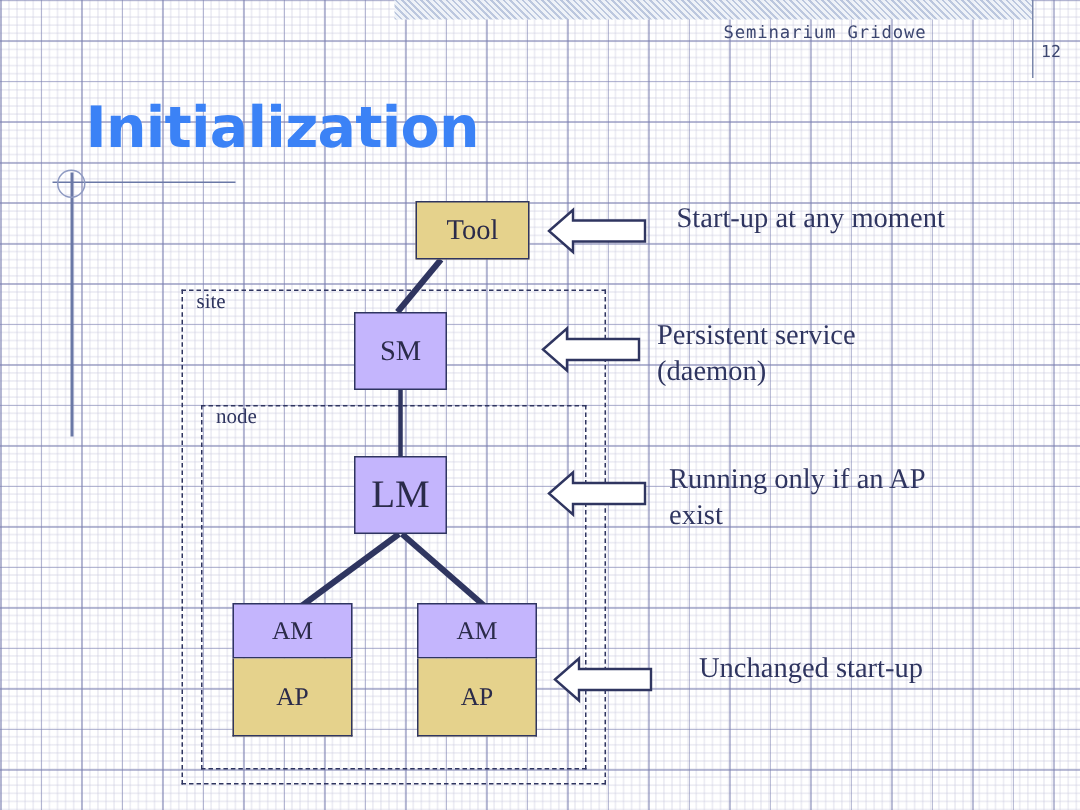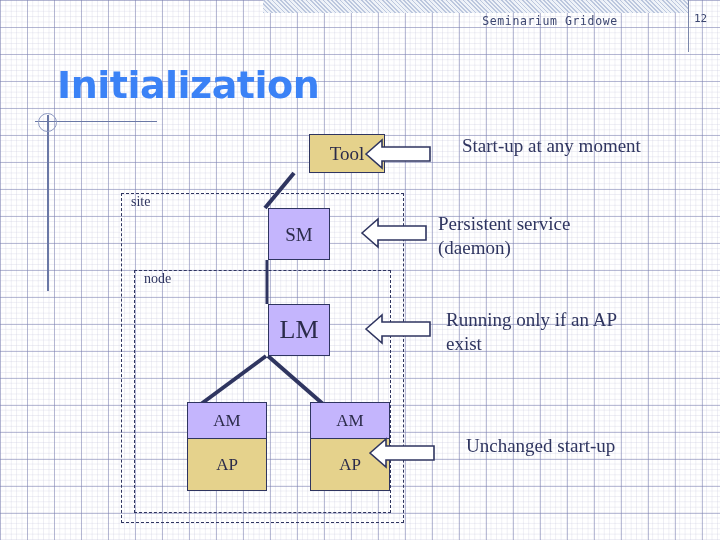--- a/index.html
+++ b/index.html
@@ -71,21 +71,21 @@
     position: absolute;
     left: 688px;
     top: 0px;
     width: 1px;
     height: 52px;
     background: #7b87ab;
   }
   .page-number {
     position: absolute;
     left: 694px;
-    top: 12px;
+    top: 28px;
     font-family: "DejaVu Sans Mono", monospace;
     font-size: 11px;
     color: #3c4670;
   }
 
   
   .slide-title {
     position: absolute;
     left: 57px;
     top: 63px;
@@ -156,21 +156,20 @@
   .node-box {
     position: absolute;
     border: 1.4px solid #2f3560;
     box-sizing: border-box;
     display: flex;
     align-items: center;
     justify-content: center;
     font-family: "Liberation Serif", serif;
     color: #2b2b4a;
     line-height: 1;
-    margin-left: 32px;
   }
   .fill-tan   { background: #e5d28c; }
   .fill-yellow{ background: #c4b5fd; }
 
   #box-tool { left: 277px; top: 134px; width: 76px; height: 39px; font-size: 19px; }
   #box-sm   { left: 236px; top: 208px; width: 62px; height: 52px; font-size: 19px; }
   #box-lm   { left: 236px; top: 304px; width: 62px; height: 52px; font-size: 26px; }
 
   #box-am-1 { left: 155px; top: 402px; width: 80px; height: 37px; font-size: 17px; }
   #box-ap-1 { left: 155px; top: 439px; width: 80px; height: 52px; font-size: 17px; border-top: none; }
@@ -186,21 +185,21 @@
 
   
   .callout-text {
     position: absolute;
     font-family: "Liberation Serif", serif;
     font-size: 19px;
     color: #2f3560;
     line-height: 1.28;
     white-space: pre-line;
   }
-  #callout-text-1 { left: 450px; top: 134px; padding-left: 12px; }
+  #callout-text-1 { left: 439px; top: 134px; padding-left: 12px; }
   #callout-text-2 { left: 438px; top: 212px; }
   #callout-text-3 { left: 446px; top: 308px; }
   #callout-text-4 { left: 466px; top: 434px; text-align: right; }
 </style>
 </head>
 <body>
 
 <div id="slide">
 
   <div class="grid-minor"></div>

